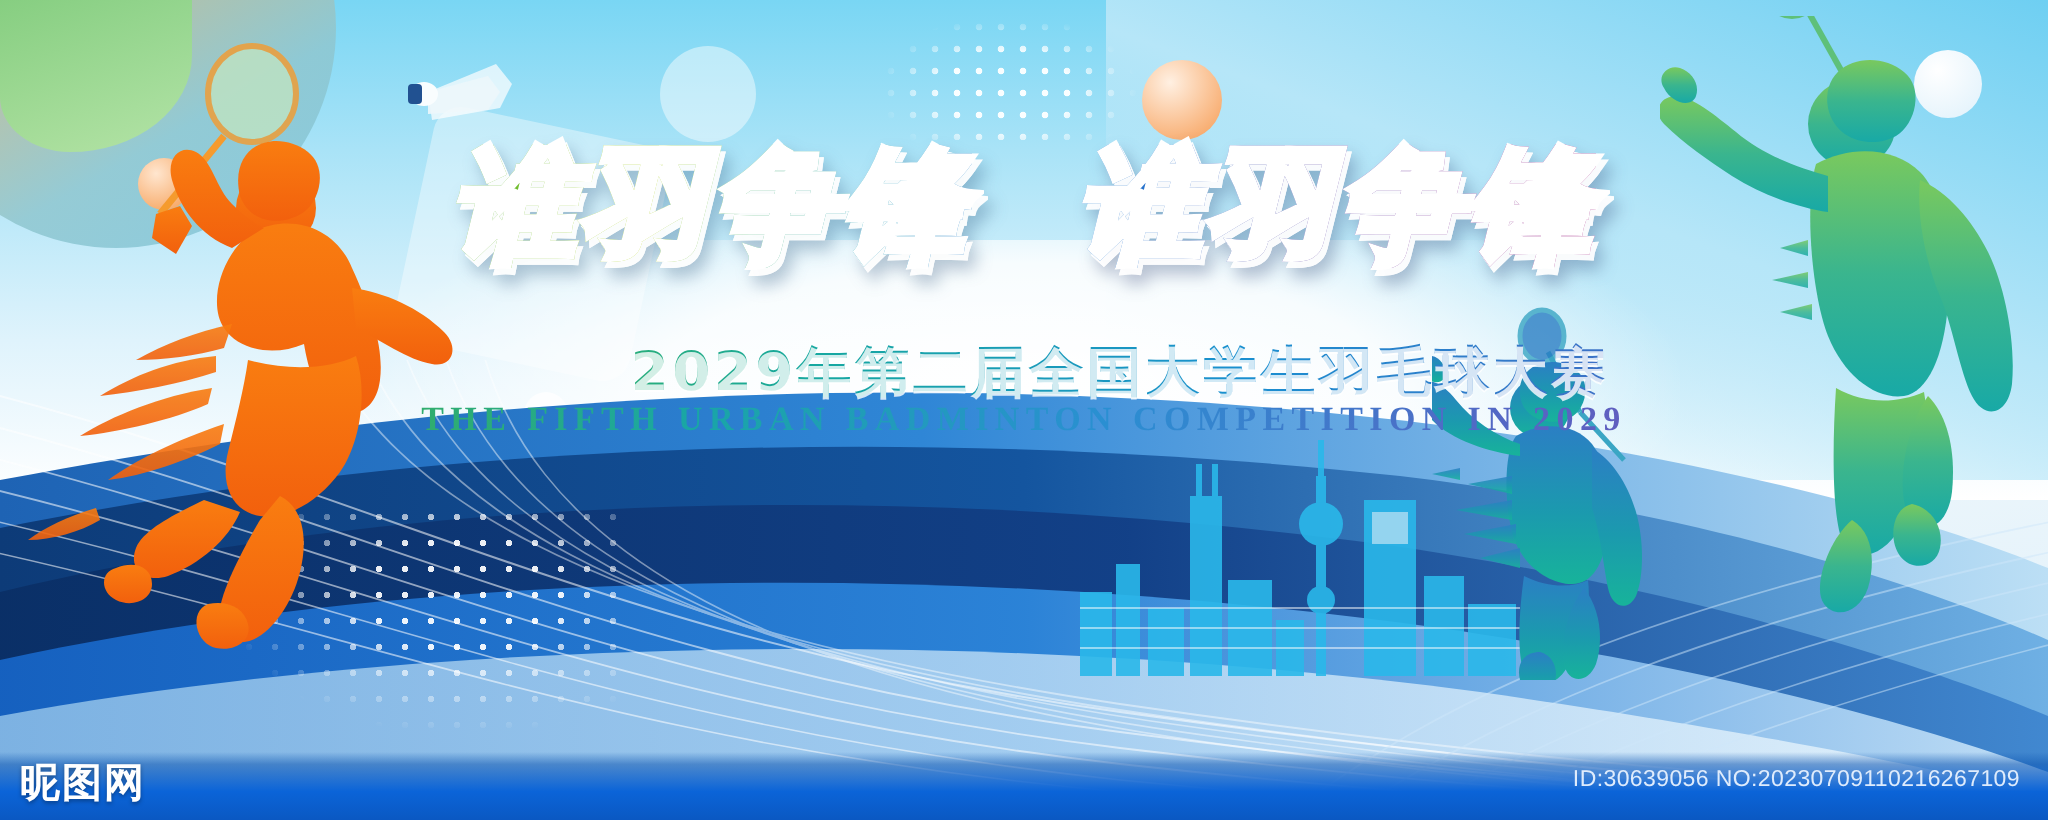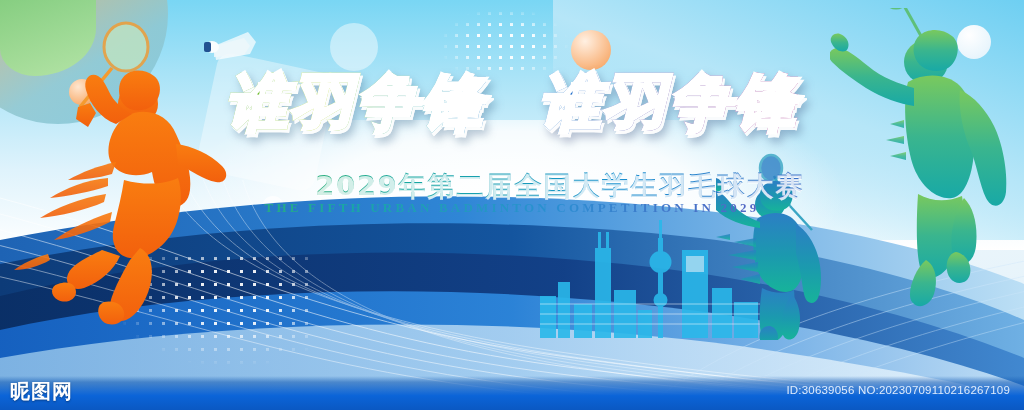--- a/index.html
+++ b/index.html
@@ -77,21 +77,21 @@
 
   .sub-cn{position:absolute;left:0;top:168px;width:100%;text-align:center;
     font-family:"DejaVu Sans","Liberation Sans",sans-serif;
     font-size:27px;font-weight:600;letter-spacing:2px;
     background:linear-gradient(95deg,#8cc63f 0%,#3fb54a 18%,#17a8a0 38%,#1a8fd0 58%,#3f6fc6 76%,#6b52b8 100%);
     -webkit-background-clip:text;background-clip:text;color:transparent;
     text-shadow:0 1px 0 rgba(255,255,255,.8);padding-left:48px;}
 
   .sub-en{position:absolute;left:0;top:200px;width:100%;text-align:center;
     font-family:"Liberation Serif","DejaVu Serif",serif;
-    font-size:13px;font-weight:bold;letter-spacing:3.2px;
+    font-size:17px;font-weight:bold;letter-spacing:3.2px;
     background:linear-gradient(95deg,#9ac23a 0%,#38b05a 16%,#19a6a6 34%,#2a8fd2 54%,#5566c4 74%,#8b3fae 100%);
     -webkit-background-clip:text;background-clip:text;color:transparent;}
 
   
   .footer{position:absolute;left:0;bottom:0;width:100%;height:34px;
     background:linear-gradient(180deg,rgba(17,95,190,.0) 0%,rgba(14,86,178,.55) 18%,#0b64d8 58%,#0a58c2 100%);}
   .wm{position:absolute;left:10px;bottom:5px;display:flex;align-items:baseline;gap:7px;}
   .wm-cn{font-family:"DejaVu Sans","Liberation Sans",sans-serif;font-size:20px;font-weight:bold;color:#ffffff;
     letter-spacing:1px;text-shadow:0 1px 2px rgba(0,0,0,.35);}
   .wm-url{font-family:"Liberation Sans","DejaVu Sans",sans-serif;font-size:19px;color:#ffffff;

